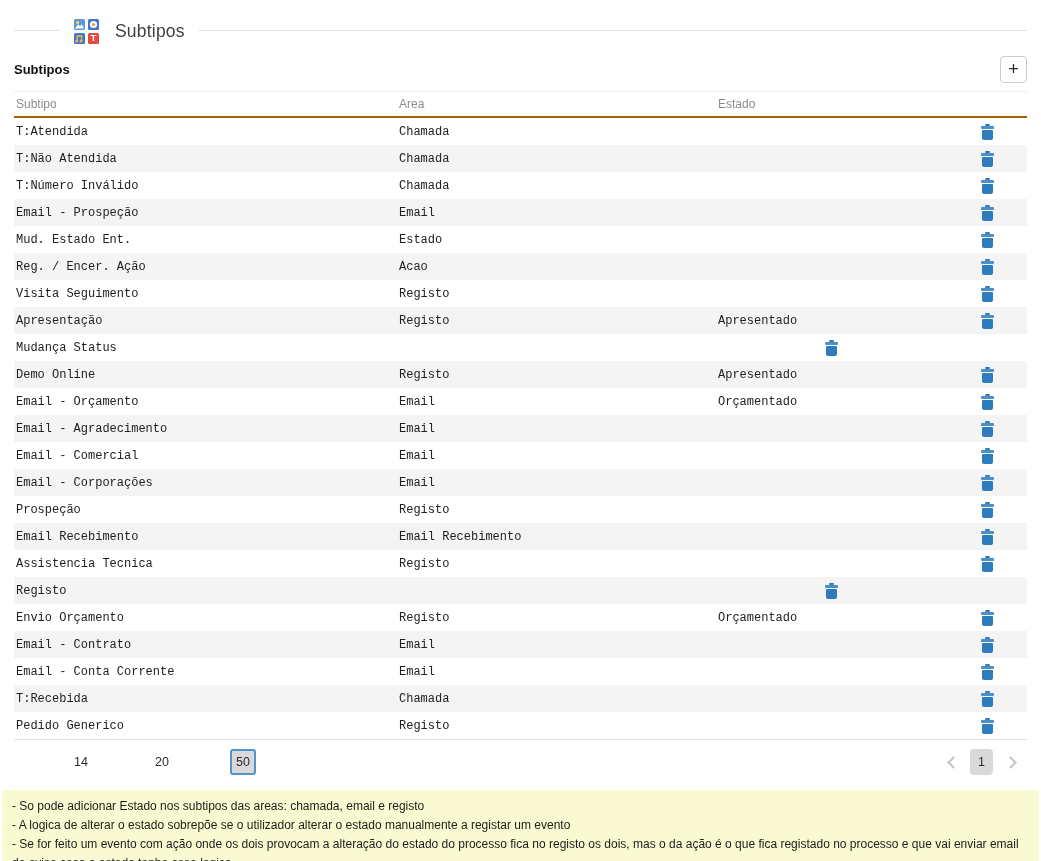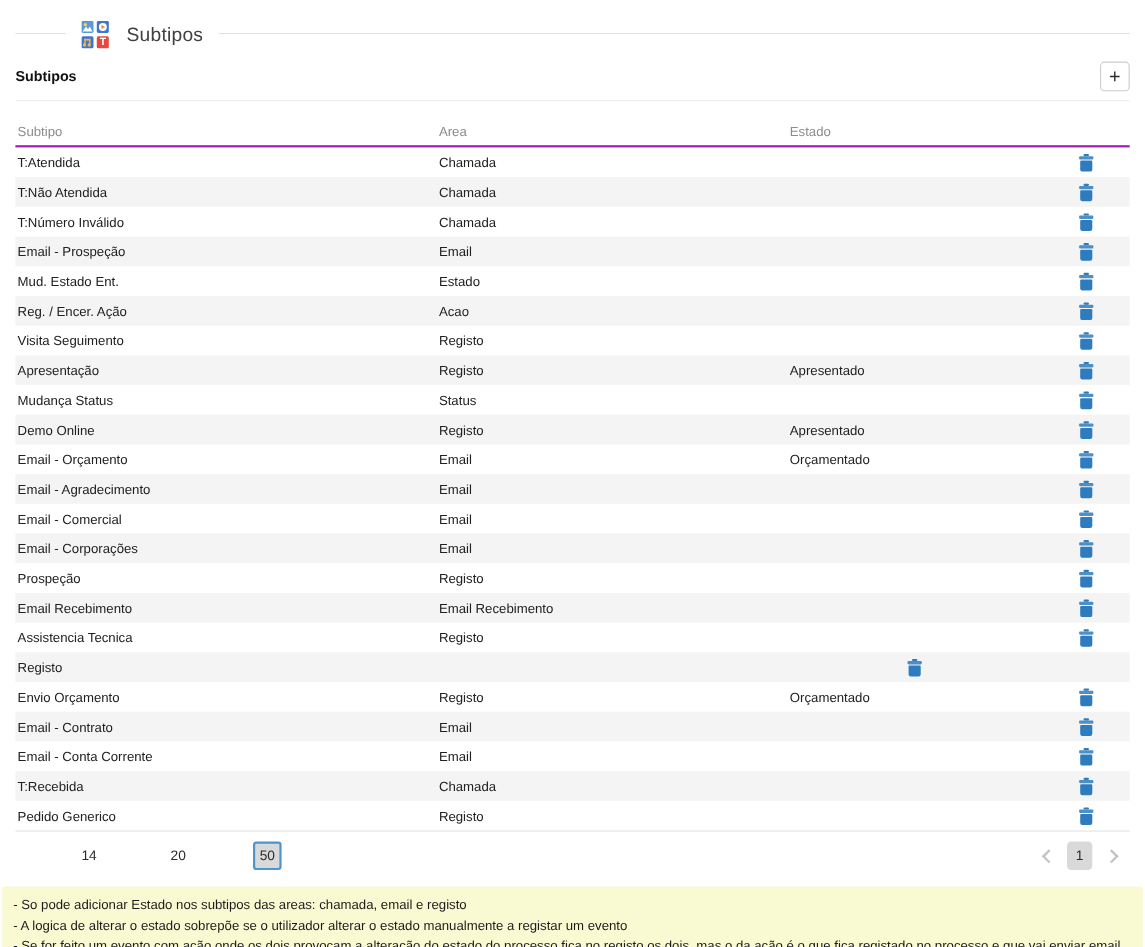--- a/index.html
+++ b/index.html
@@ -25,23 +25,23 @@
   
   .section-bar{display:flex;align-items:center;justify-content:space-between;
     padding:10px 0 8px;border-bottom:1px solid #ededed;}
   .section-title{font-size:13px;font-weight:bold;color:#111;}
   .add-btn{width:27px;height:27px;border:1px solid #ccc;border-radius:4px;background:#fff;
     font-size:18px;line-height:1;color:#2b2b2b;cursor:pointer;display:flex;
     align-items:center;justify-content:center;padding-bottom:2px;}
 
   
   .thead,.tr{display:grid;grid-template-columns:383px 319px 1fr 80px;align-items:center;}
-  .thead{height:26px;border-bottom:2px solid #a21caf;margin-top:16px;}
+  .thead{height:26px;border-bottom:2px solid #a16207;}
   .th{font-size:12px;color:#8c8c8c;padding-left:2px;}
-  .tr{height:27px;}
+  .tr{height:27px;font-family:Liberation Mono, monospace;}
   .tr.striped{background:var(--row-stripe);}
   .td{font-size:12px;color:#212121;padding-left:2px;white-space:nowrap;overflow:hidden;}
   .td-actions{display:flex;justify-content:center;padding-left:0;}
   .trash-btn{background:transparent;border:none;cursor:pointer;padding:2px 4px;line-height:0;}
   .trash{display:inline-block;width:13px;height:16px;position:relative;}
   .trash .handle{position:absolute;top:0;left:4px;width:5px;height:2px;background:var(--accent-blue);border-radius:1px;}
   .trash .lid{position:absolute;top:2px;left:0;width:13px;height:3px;background:var(--accent-blue);border-radius:1px;opacity:.85;}
   .trash .bin{position:absolute;top:6px;left:1px;width:11px;height:10px;background:var(--accent-blue);border-radius:1px 1px 2px 2px;}
 
   
@@ -206,21 +206,20 @@
             <button class="trash-btn">
               <span class="trash">
                 <span class="handle"></span><span class="lid"></span><span class="bin"></span>
               </span>
             </button>
           </div>
         </div>
 
         <div class="tr">
           <div class="td">Mudança Status</div>
-          <div class="td">Status</div>
           <div class="td"></div>
           <div class="td td-actions">
             <button class="trash-btn">
               <span class="trash">
                 <span class="handle"></span><span class="lid"></span><span class="bin"></span>
               </span>
             </button>
           </div>
         </div>
 

